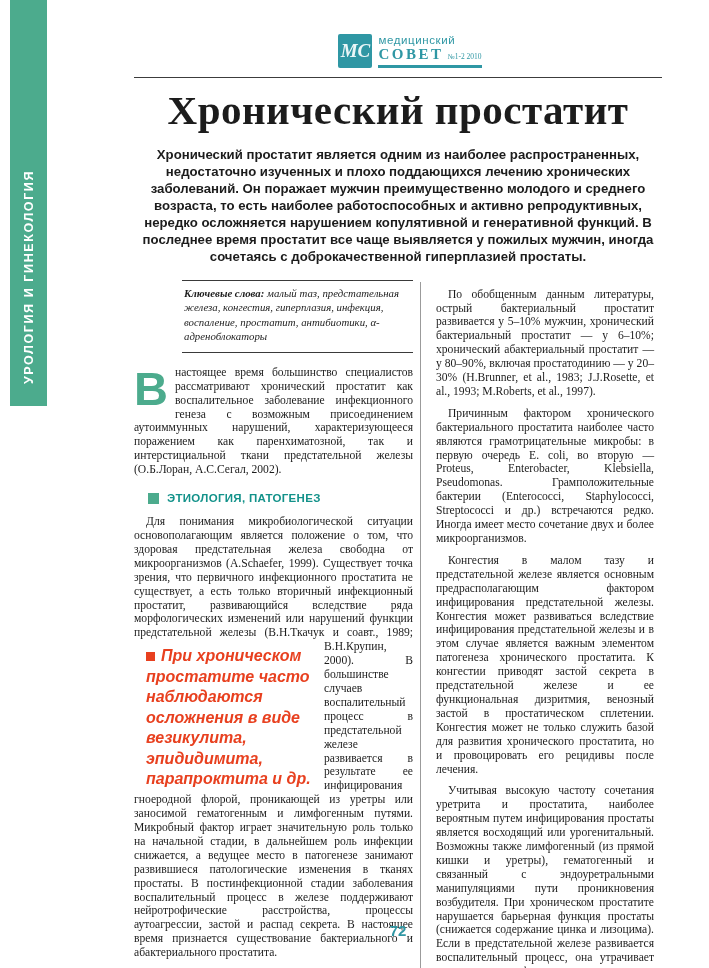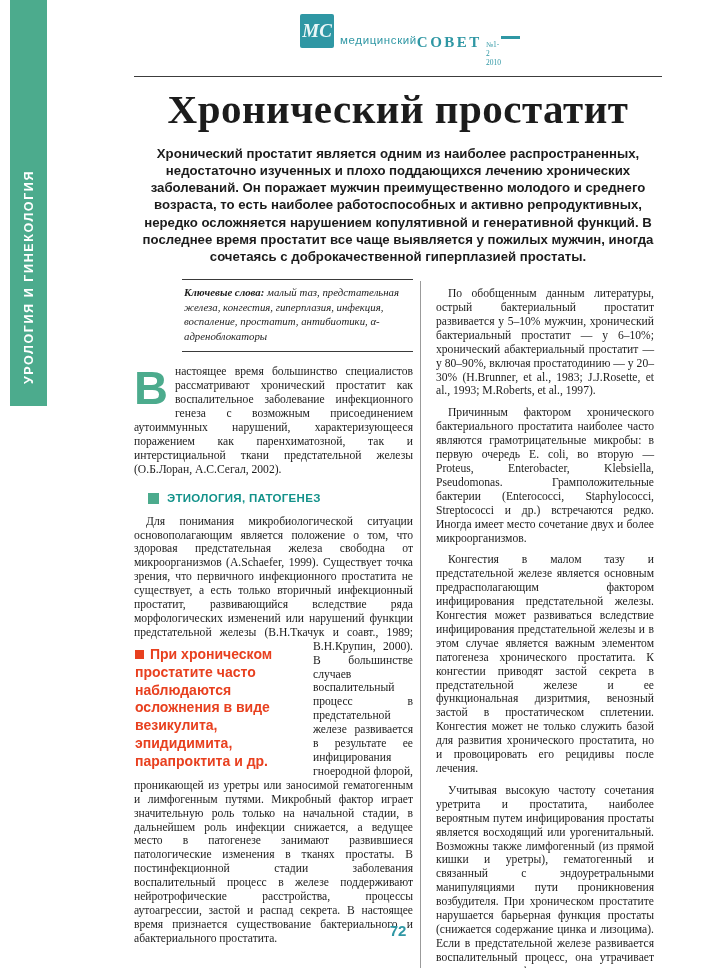--- a/index.html
+++ b/index.html
@@ -21,27 +21,27 @@
     display:flex;align-items:flex-end;justify-content:center;
   }
   .sidebar-label{
     writing-mode:vertical-rl;transform:rotate(180deg);
     font-family:"Liberation Sans",sans-serif;font-weight:bold;
     font-size:12.5px;letter-spacing:1.6px;color:#fff;padding:22px 0;
     white-space:nowrap;
   }
   .content{position:absolute;left:134px;top:0;width:528px;}
   
-  .masthead{display:flex;align-items:flex-start;gap:6px;width:max-content;margin:14px auto 0;padding-left:24px;}
+  .masthead{display:flex;align-items:flex-end;gap:6px;width:max-content;margin:14px auto 0;padding-left:24px;}
   .logo-square{
     width:34px;height:34px;background:var(--accent-teal);border-radius:2px;
     color:#eaf6f7;display:flex;align-items:center;justify-content:center;
     font-family:"Liberation Serif",serif;font-style:italic;font-size:19px;font-weight:bold;
   }
-  .logo-text{display:flex;margin-top:20px;}
+  .logo-text{display:flex;flex-direction:column;margin-top:20px;}
   .logo-line1{color:var(--accent-teal);font-family:"Liberation Sans",sans-serif;font-size:11.5px;letter-spacing:.6px;}
   .logo-line2{color:var(--accent-teal);font-family:"Liberation Serif",serif;font-size:15px;letter-spacing:2.5px;display:flex;align-items:baseline;gap:4px;font-weight:bold;}
   .logo-issue{font-size:7.5px;letter-spacing:0;font-weight:normal;}
   .logo-rule{height:2.5px;background:var(--accent-teal);margin-top:2px;width:100%;}
   .header-rule{border-top:1px solid #3c3c3c;margin-top:9px;}
   
   .byline{text-align:center;font-size:12px;margin-top:6px;letter-spacing:.2px;}
   .byline .author{font-weight:bold;}
   
   .page-title{
@@ -71,23 +71,23 @@
     font-size:47px;line-height:.8;color:var(--accent-green);margin:4px 7px 1px 0;
   }
   .section-header{display:flex;align-items:flex-end;gap:8px;margin:15px 0 11px;padding-left:14px;}
   .section-bullet{width:11px;height:11px;background:var(--accent-green);flex:none;}
   .section-title{
     font-family:"Liberation Sans",sans-serif;font-weight:bold;font-size:11.5px;
     color:var(--accent-teal-dark);letter-spacing:.3px;
   }
   .body-para{text-indent:12px;}
   .pullquote{
-    float:left;display:block;width:170px;margin:6px 8px 3px 1px;text-indent:0;
-    font-family:"Liberation Sans",sans-serif;font-weight:bold;
-    font-size:14px;line-height:1.28;color:var(--pullquote-red);text-align:left;
+    float:left;display:block;width:170px;margin:6px 8px 3px 12px;text-indent:0;
+    font-family:"Liberation Sans",sans-serif;font-style:italic;font-weight:bold;
+    font-size:16px;line-height:1.28;color:var(--pullquote-red);text-align:left;
   }
   .pq-bullet{display:inline-block;width:9px;height:9px;background:var(--pullquote-red);margin-right:6px;}
   .col-right .body-para{margin:8px;}
   
   .footer-page-number{
     position:absolute;left:134px;width:528px;top:922px;text-align:center;
     font-family:"Liberation Sans",sans-serif;font-weight:bold;font-size:15px;
     color:var(--accent-teal);
   }
 </style>

